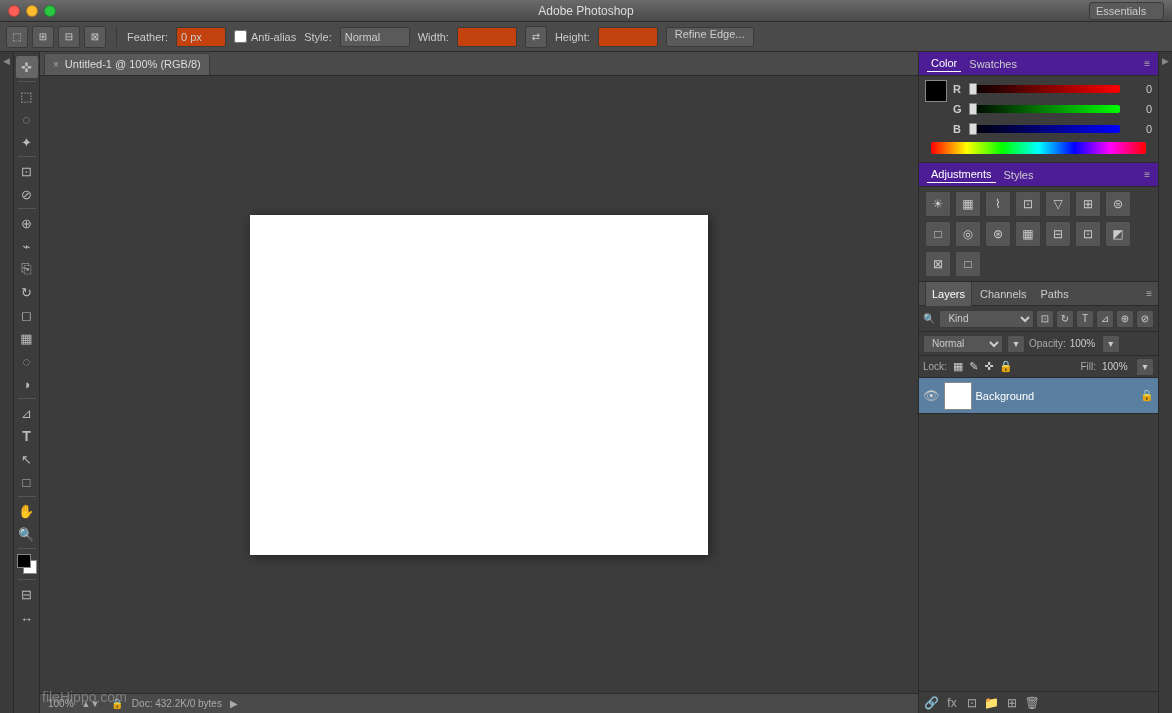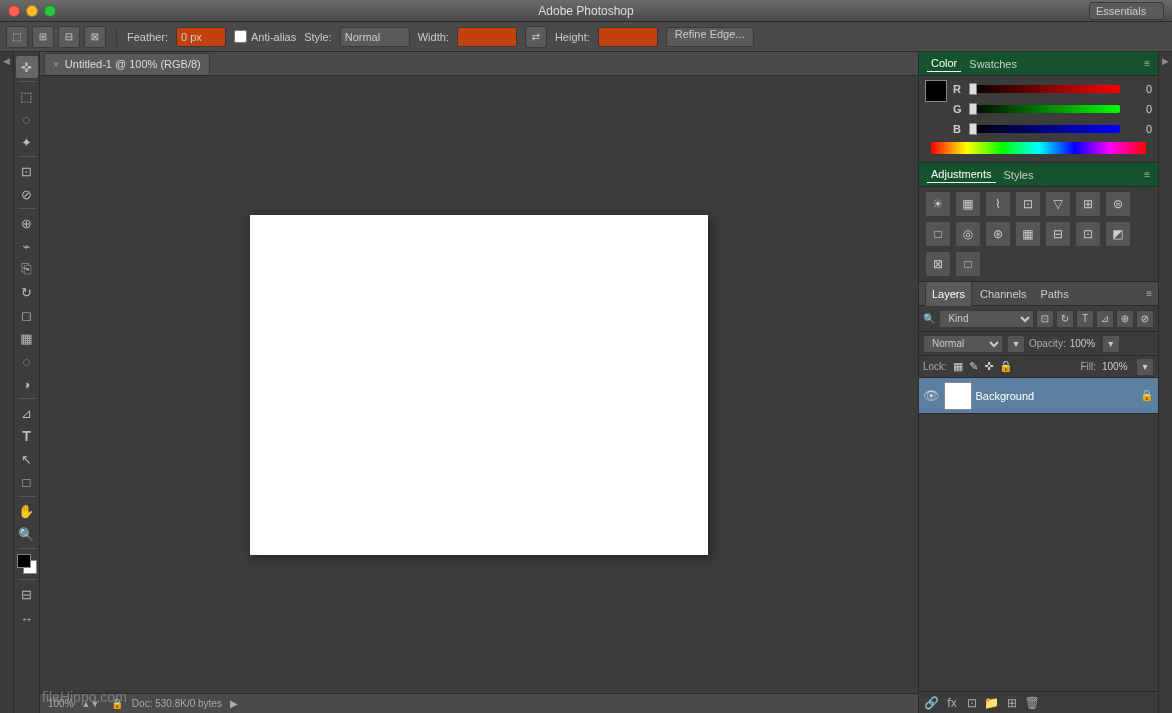--- a/index.html
+++ b/index.html
@@ -201,21 +201,21 @@
       background: #3c3c3c;
       border-left: 1px solid #2a2a2a;
       display: flex;
       flex-direction: column;
       overflow: hidden;
     }
     .panel-section {
       border-bottom: 1px solid #2a2a2a;
     }
     .panel-header {
-      background: #14532d;
+      background: #4c1d95;
       height: 24px;
       display: flex;
       align-items: center;
       padding: 0 8px;
       gap: 4px;
       border-bottom: 1px solid #2a2a2a;
     }
     .panel-tab {
       color: #ccc;
       font-size: 11px;
@@ -533,21 +533,21 @@
     </div>
 
     <div id="canvas-viewport">
       <div id="canvas" style="width:458px; height:340px;"></div>
     </div>
 
     <div id="status-bar">
       <span>100%</span>
       <span style="font-size:9px;">▲▼</span>
       <span style="margin-left:4px;">🔒</span>
-      <span>Doc: 530.8K/0 bytes</span>
+      <span>Doc: 432.2K/0 bytes</span>
       <span class="status-arrow">▶</span>
     </div>
   </div>
 
   <div id="right-panel">
 
     <div class="panel-section" id="color-panel">
       <div class="panel-header">
         <span class="panel-tab active">Color</span>
         <span class="panel-tab">Swatches</span>

